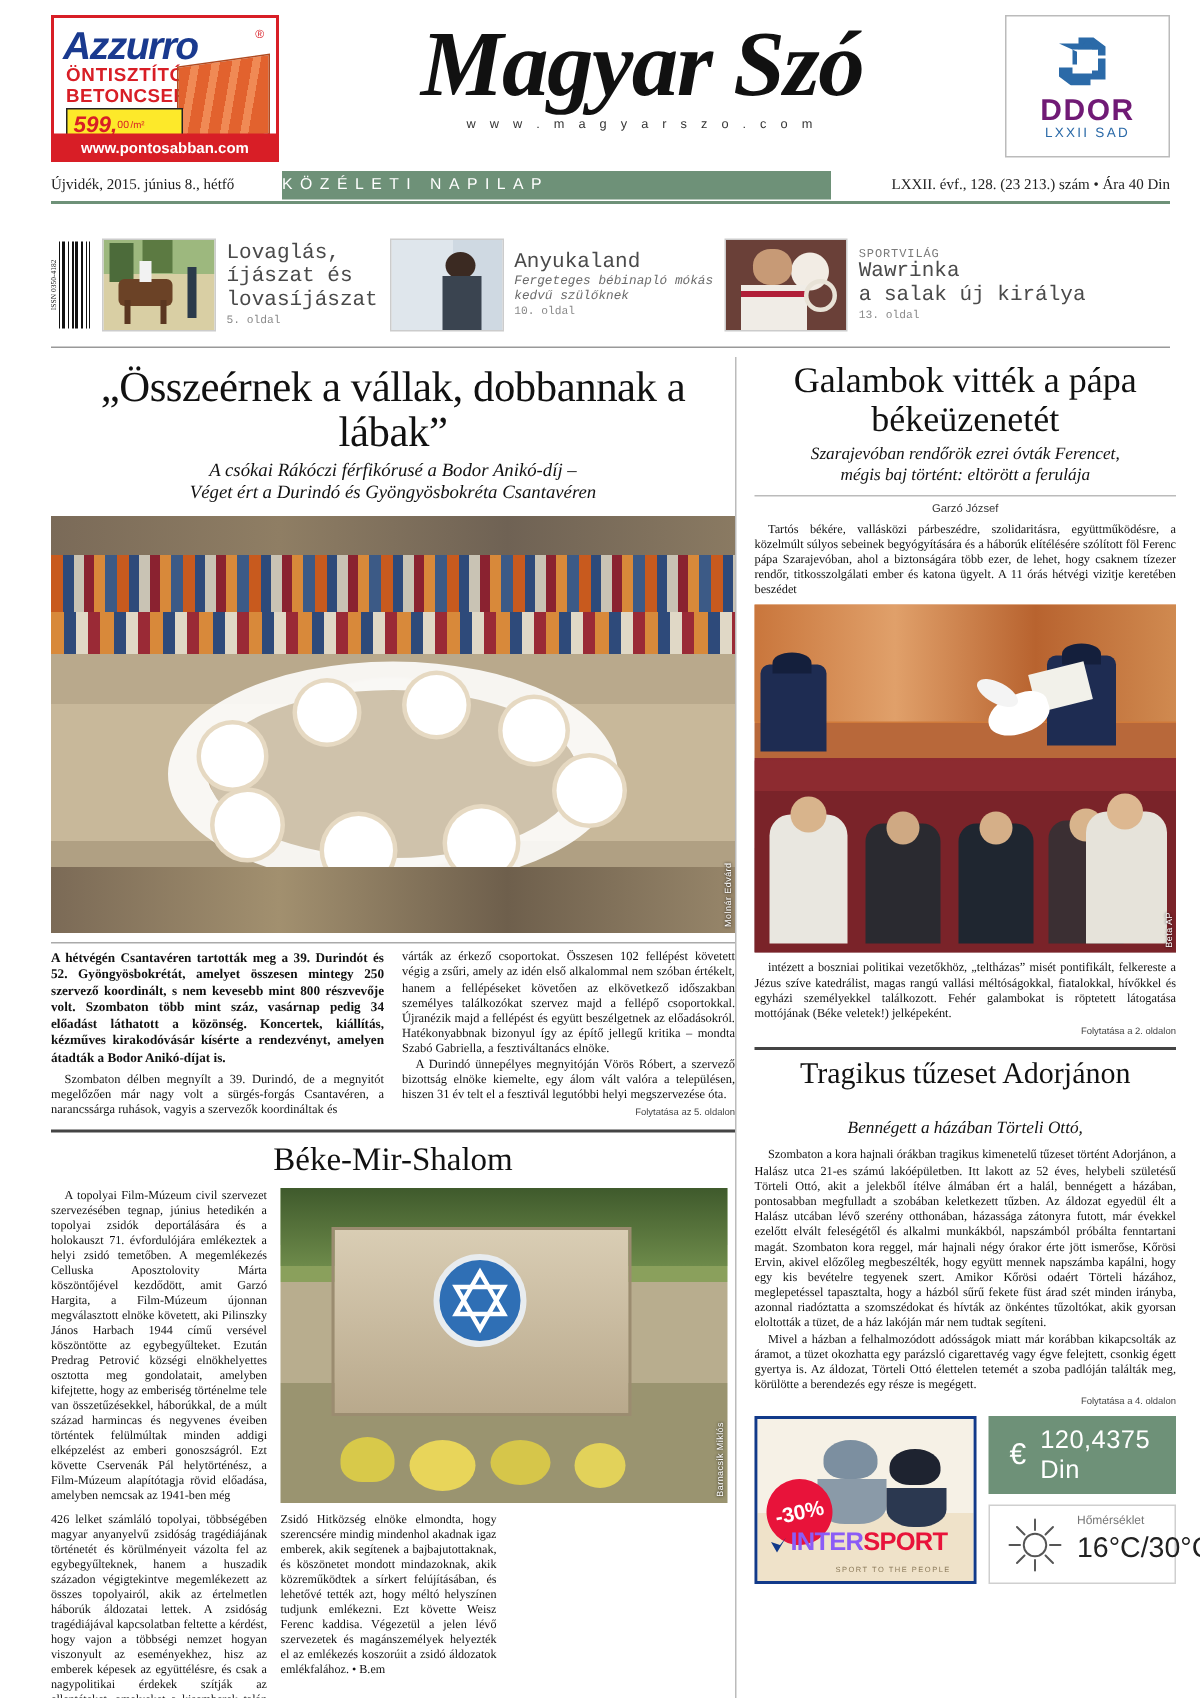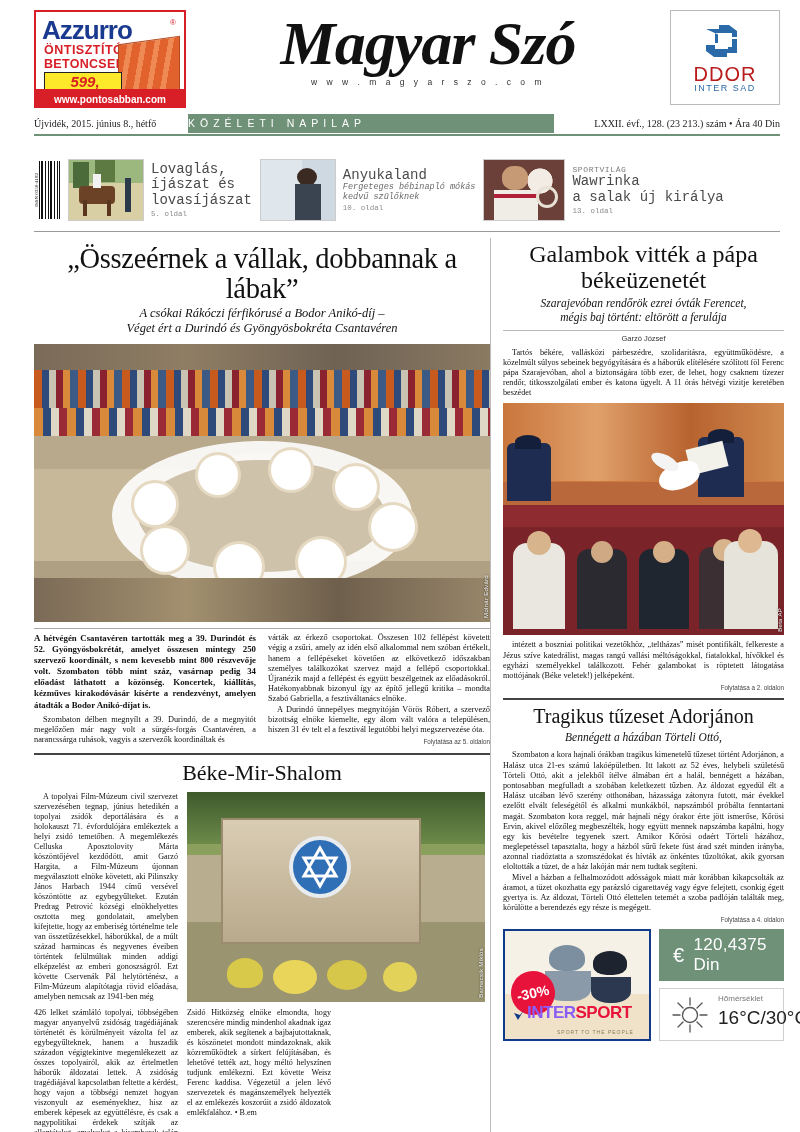--- a/index.html
+++ b/index.html
@@ -14,30 +14,30 @@
   .page { position:relative; width:800px; height:1132px; padding:0 16px; }
 
   
   .masthead { position:relative; height:118px; display:flex; align-items:flex-start; }
   .ad-azzurro {
     width:152px; height:98px; margin-top:10px; margin-left:18px;
     border:2px solid #d81e26; background:#fff; position:relative; overflow:hidden;
     font-family:"Liberation Sans", sans-serif;
   }
   .az-word {
-    position:absolute; top:3px; left:6px; font-weight:bold;
+    position:absolute; top:3px; left:6px; font-style:italic; font-weight:bold;
     font-size:26px; color:#1a3a8f; letter-spacing:-1px;
     text-shadow:1px 1px 0 #fff;
   }
   .az-reg { position:absolute; top:6px; right:8px; font-size:8px; color:#d81e26; }
   .az-l1 { position:absolute; top:31px; left:8px; font-size:12.5px; font-weight:bold; color:#d81e26; letter-spacing:.5px;}
   .az-l2 { position:absolute; top:45px; left:8px; font-size:12.5px; font-weight:bold; color:#d81e26; letter-spacing:.3px;}
   .az-price {
     position:absolute; top:60px; left:8px; width:78px; height:22px; background:#fde92a;
-    border:1px solid #222; display:flex; align-items:center; padding-left:4px;flex-direction:column;
+    border:1px solid #222; display:flex; align-items:center; padding-left:4px;
   }
   .az-price b { font-size:15px; color:#d81e26; font-style:italic; }
   .az-price sup { font-size:7px; color:#d81e26; }
   .az-price .unit { font-size:6.5px; color:#d81e26; margin-left:1px; }
   .az-tiles {
     position:absolute; right:4px; top:28px; width:62px; height:54px;
     background:linear-gradient(100deg,#e2622e 0 12%,#f08a55 12% 20%,#e2622e 20% 32%,#f08a55 32% 40%,#e2622e 40% 52%,#f08a55 52% 60%,#e2622e 60% 72%,#f08a55 72% 80%,#e2622e 80% 100%);
     transform:skewY(-8deg); border:1px solid #b04a20;
   }
   .az-bar { position:absolute; bottom:0; left:0; right:0; height:17px; background:#d81e26; }
@@ -53,21 +53,21 @@
   .logo-url { text-align:center; font-size:8.5px; letter-spacing:3.5px; color:#333;
               font-family:"Liberation Sans", sans-serif; margin-top:3px; }
 
   .ad-ddor {
     width:110px; height:95px; margin-top:10px; margin-right:4px;
     border:1px solid #bbb; background:#fff; position:relative;
     font-family:"Liberation Sans", sans-serif;
   }
   .ddor-mark { position:absolute; top:12px; left:50%; transform:translateX(-50%); width:42px; height:34px; }
   .ddor-name { position:absolute; top:52px; left:0; right:0; text-align:center;
-               font-size:20px; font-weight:normal; color:#b91c1c; letter-spacing:1px; }
+               font-size:20px; font-weight:bold; color:#701a75; letter-spacing:1px; }
   .ddor-sub { position:absolute; top:72px; left:0; right:0; text-align:center;
               font-size:9px; color:#2b6aa8; letter-spacing:1.5px; }
 
   
   .greenrow { position:relative; height:30px; margin-top:-4px; }
   .green-bar { position:absolute; left:172px; right:230px; top:0; height:19px; background:#6e9178; }
   .green-bar span { display:block; color:#fff; font-size:10.5px;
                     letter-spacing:5px; line-height:19px; font-family:"Liberation Sans", sans-serif; }
   .dateline { position:absolute; left:18px; top:0; font-size:10px; color:#222; line-height:19px; }
   .issueline { position:absolute; right:4px; top:0; font-size:10px; color:#222; line-height:19px; }
@@ -109,21 +109,21 @@
     position:absolute; right:1px; bottom:4px; writing-mode:vertical-rl; transform:rotate(180deg);
     font-size:6px; color:#fff; font-family:"Liberation Sans", sans-serif; letter-spacing:.3px;
     text-shadow:0 0 2px #000;
   }
   .cont { text-align:right; font-size:6.3px; font-family:"Liberation Sans", sans-serif; color:#444; margin-top:3px; }
 
   .hr-thick { height:2px; background:#444; margin:7px 0 5px; }
   .hr-thin { height:1px; background:#aaa; margin:6px 0 5px; }
 
   h2.sec { font-size:22px; text-align:center; font-weight:normal; margin:4px 0 6px; }
-  h2.sec3 { font-size:20px; text-align:center; font-weight:normal; margin:3px 0 2px; }
+  h2.sec3 { font-size:20px; text-align:center; font-weight:normal; margin:3px 0 17px; }
 
   
   .bml { display:flex; gap:9px; }
   .bml-col { width:144px; font-size:8.1px; line-height:1.24; text-align:justify; }
   .bml-col p { margin:0; text-indent:9px; }
   .bml-photo { width:298px; height:210px; position:relative; overflow:hidden; border:0; }
 
   
   .br-row { display:flex; gap:8px; margin-top:6px; align-items:stretch; }
   .ad-inter { width:148px; height:112px; border:2px solid #123a8a; position:relative; overflow:hidden; background:#f2efe9; }
@@ -175,21 +175,21 @@
       <div class="logo-url">w w w . m a g y a r s z o . c o m</div>
     </div>
 
     <div class="ad-ddor">
       <svg class="ddor-mark" viewBox="0 0 42 34">
         <path d="M2 6 h13 v-4 h10 l8 6 v6 h-9 v-4 h-13 v10 h13 v-4 h9 v14 h-10 v4 h-13 l-8-6 v-6 h9 v4 h13 v-10" fill="#2b6aa8"></path>
         <path d="M14 10 h14 v14 h-14 z" fill="#fff"></path>
         <path d="M14 10 l7-6 l7 6 z" fill="#2b6aa8"></path>
       </svg>
       <div class="ddor-name">DDOR</div>
-      <div class="ddor-sub">INTER SAD</div>
+      <div class="ddor-sub">LXXII SAD</div>
     </div>
   </div>
 
   <div class="greenrow">
     <div class="dateline">Újvidék, 2015. június 8., hétfő</div>
     <div class="green-bar">
       <span>KÖZÉLETI NAPILAP</span>
     </div>
     <div class="issueline">LXXII. évf., 128. (23 213.) szám • Ára 40 Din</div>
     <div class="rule-under"></div>

